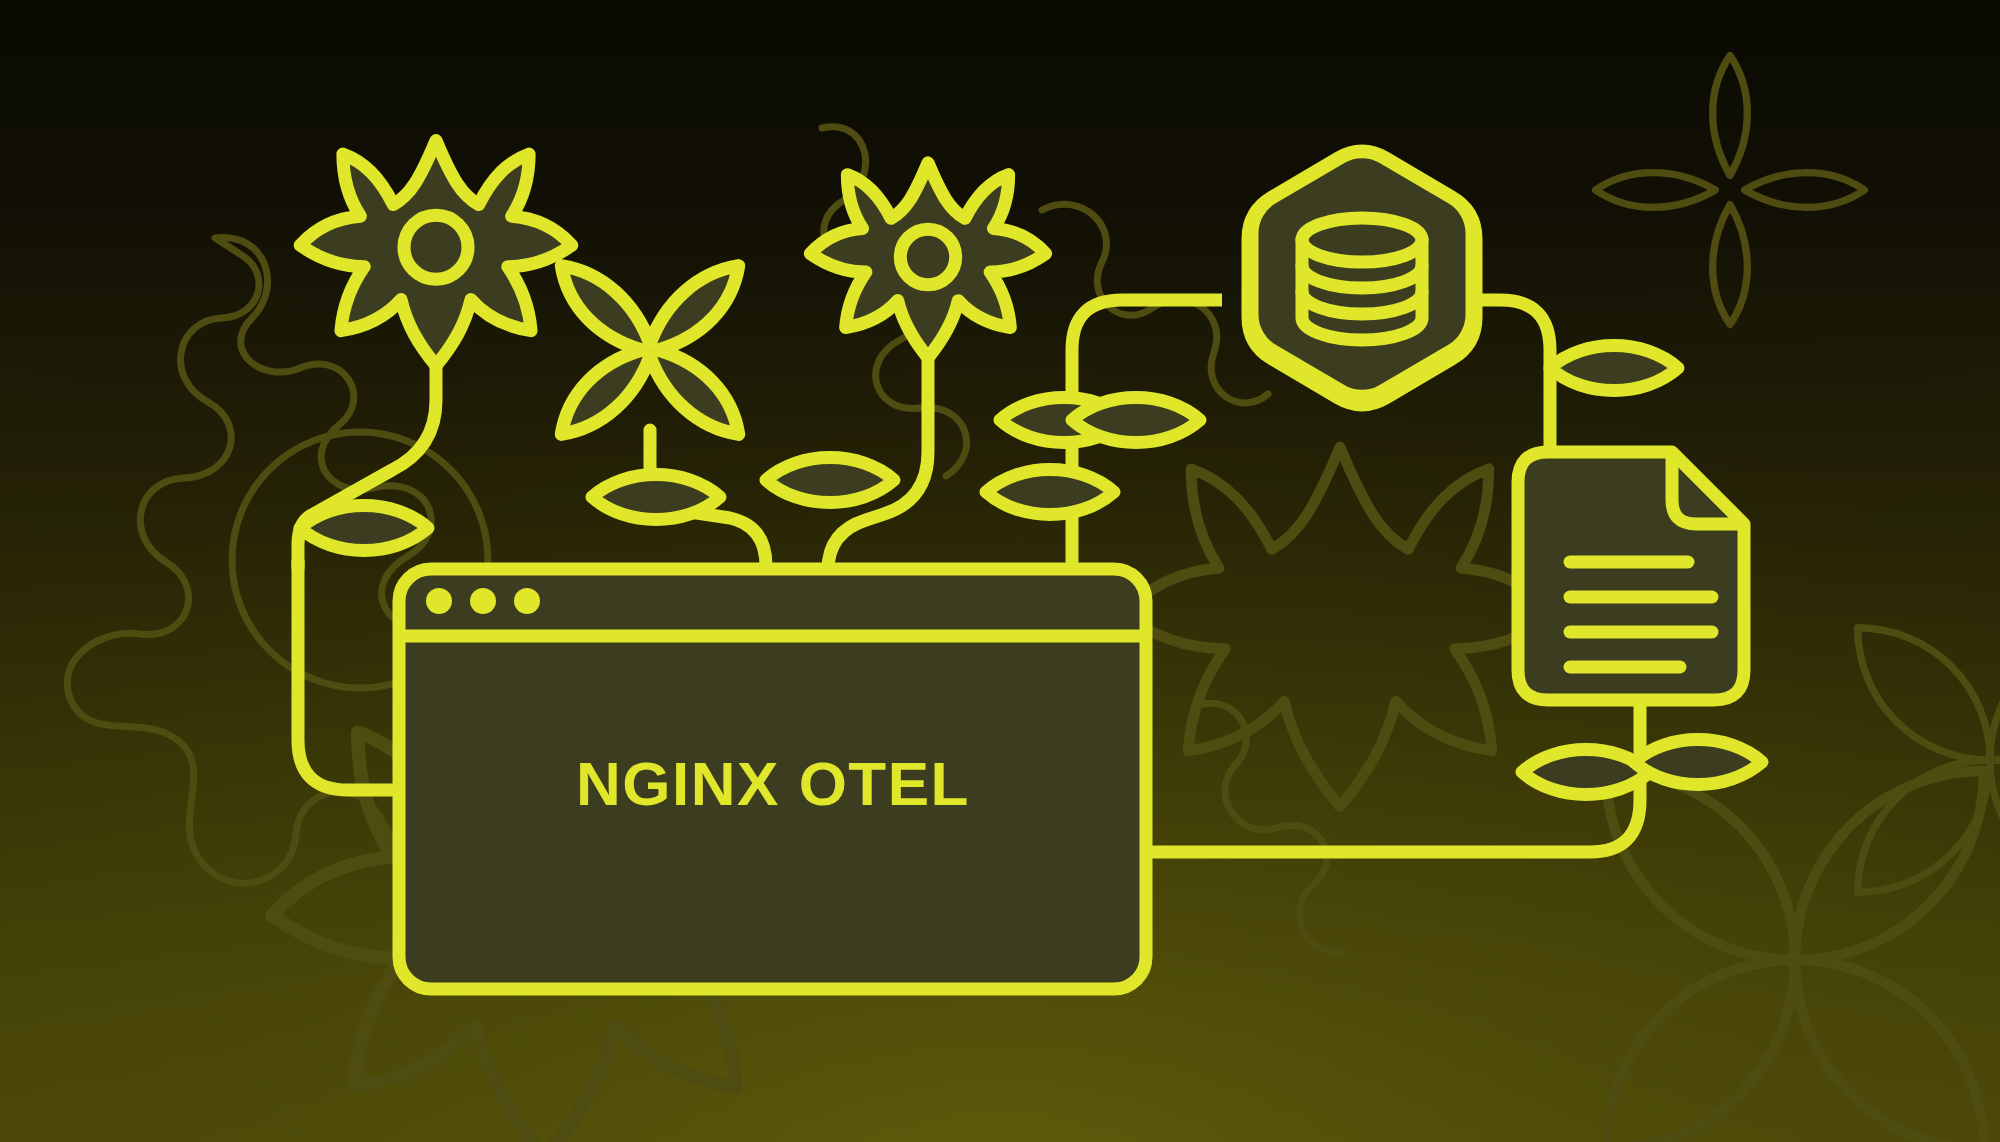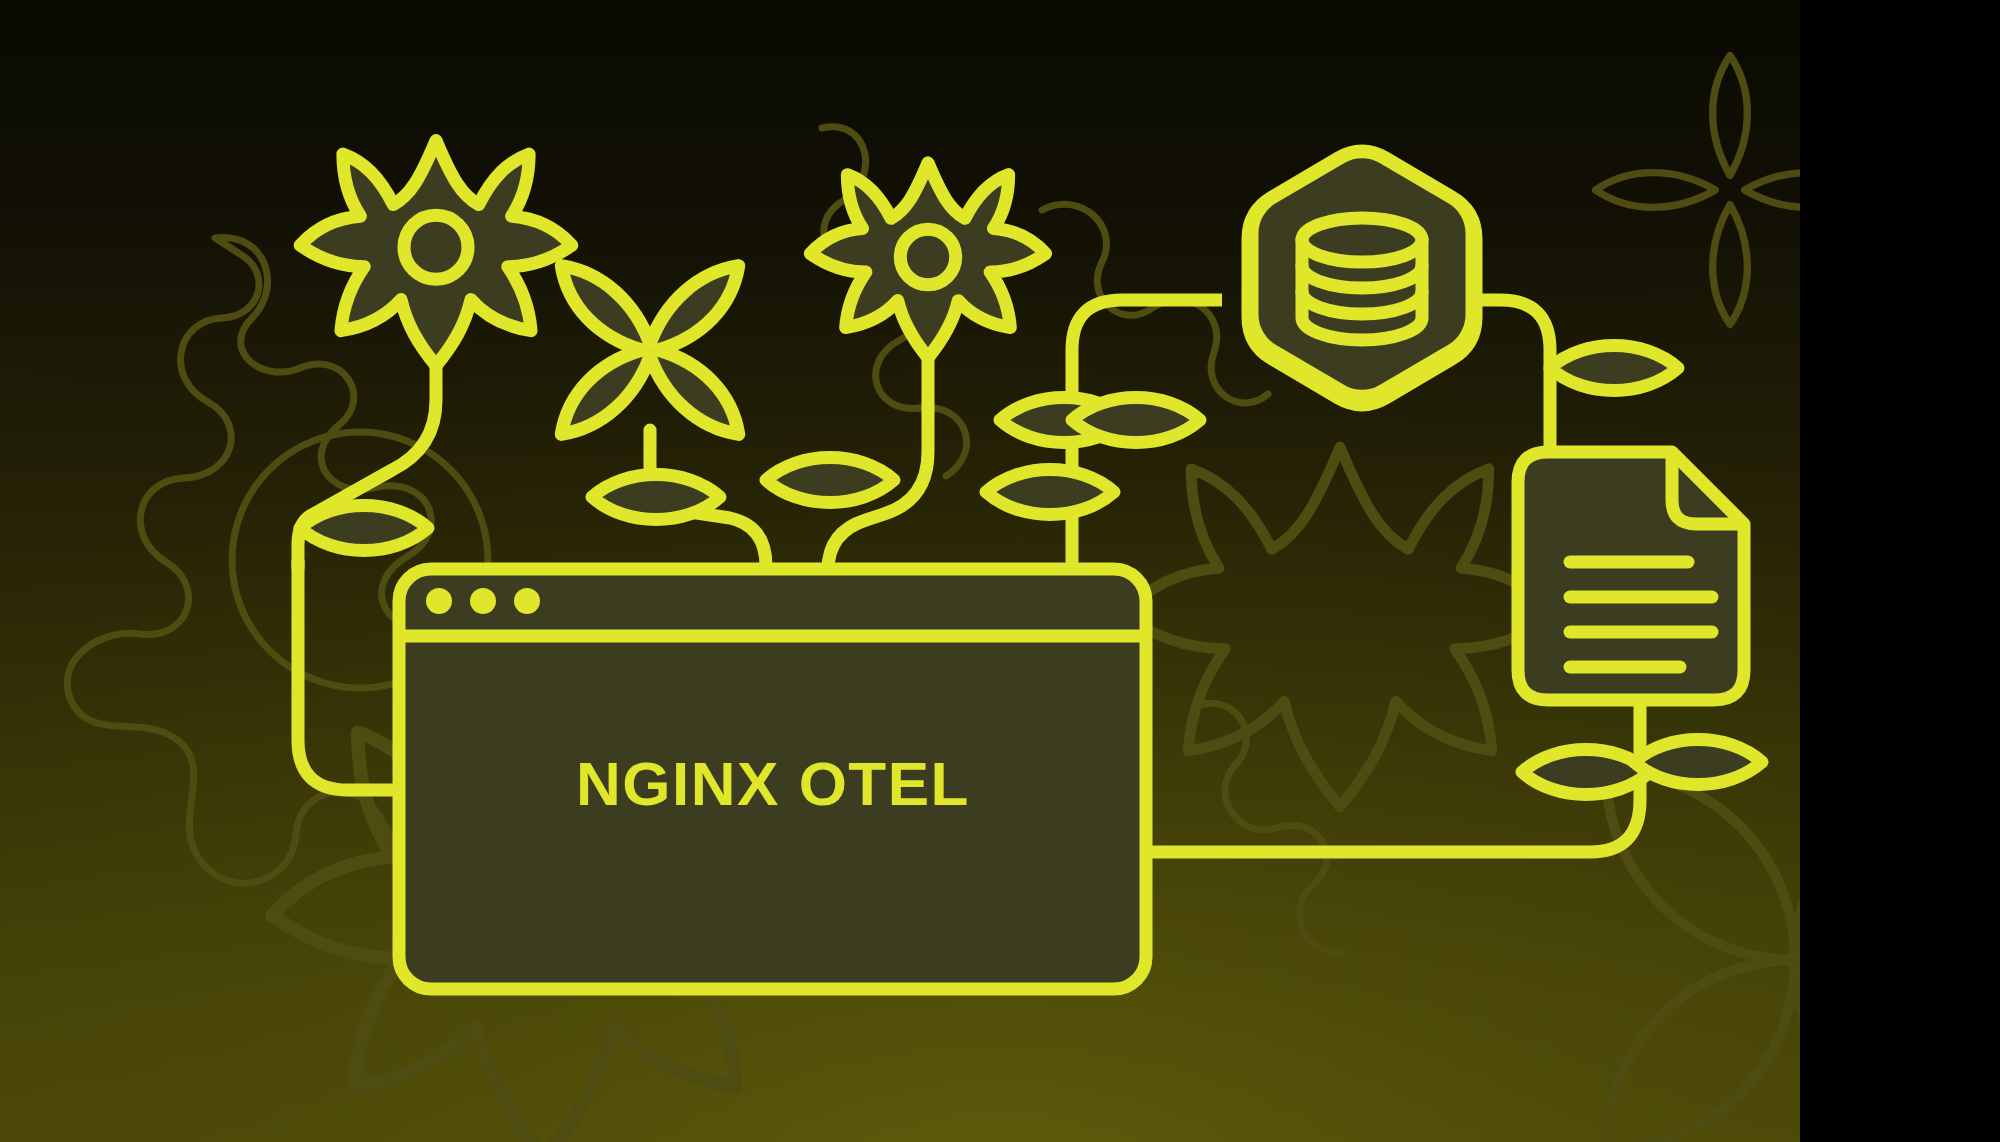--- a/index.html
+++ b/index.html
@@ -5,21 +5,21 @@
   html, body {
     margin: 0;
     padding: 0;
     background: #000;
   }
   body {
     font-family: "Liberation Sans", sans-serif;
   }
   #stage {
     position: relative;
-    width: 1800px;
+    width: 2000px;
     height: 1142px;
     overflow: hidden;
   }
   #stage svg {
     display: block;
     width: 2000px;
     height: 1142px;
   }
   .hero-title {
     font-family: "Liberation Sans", sans-serif;

